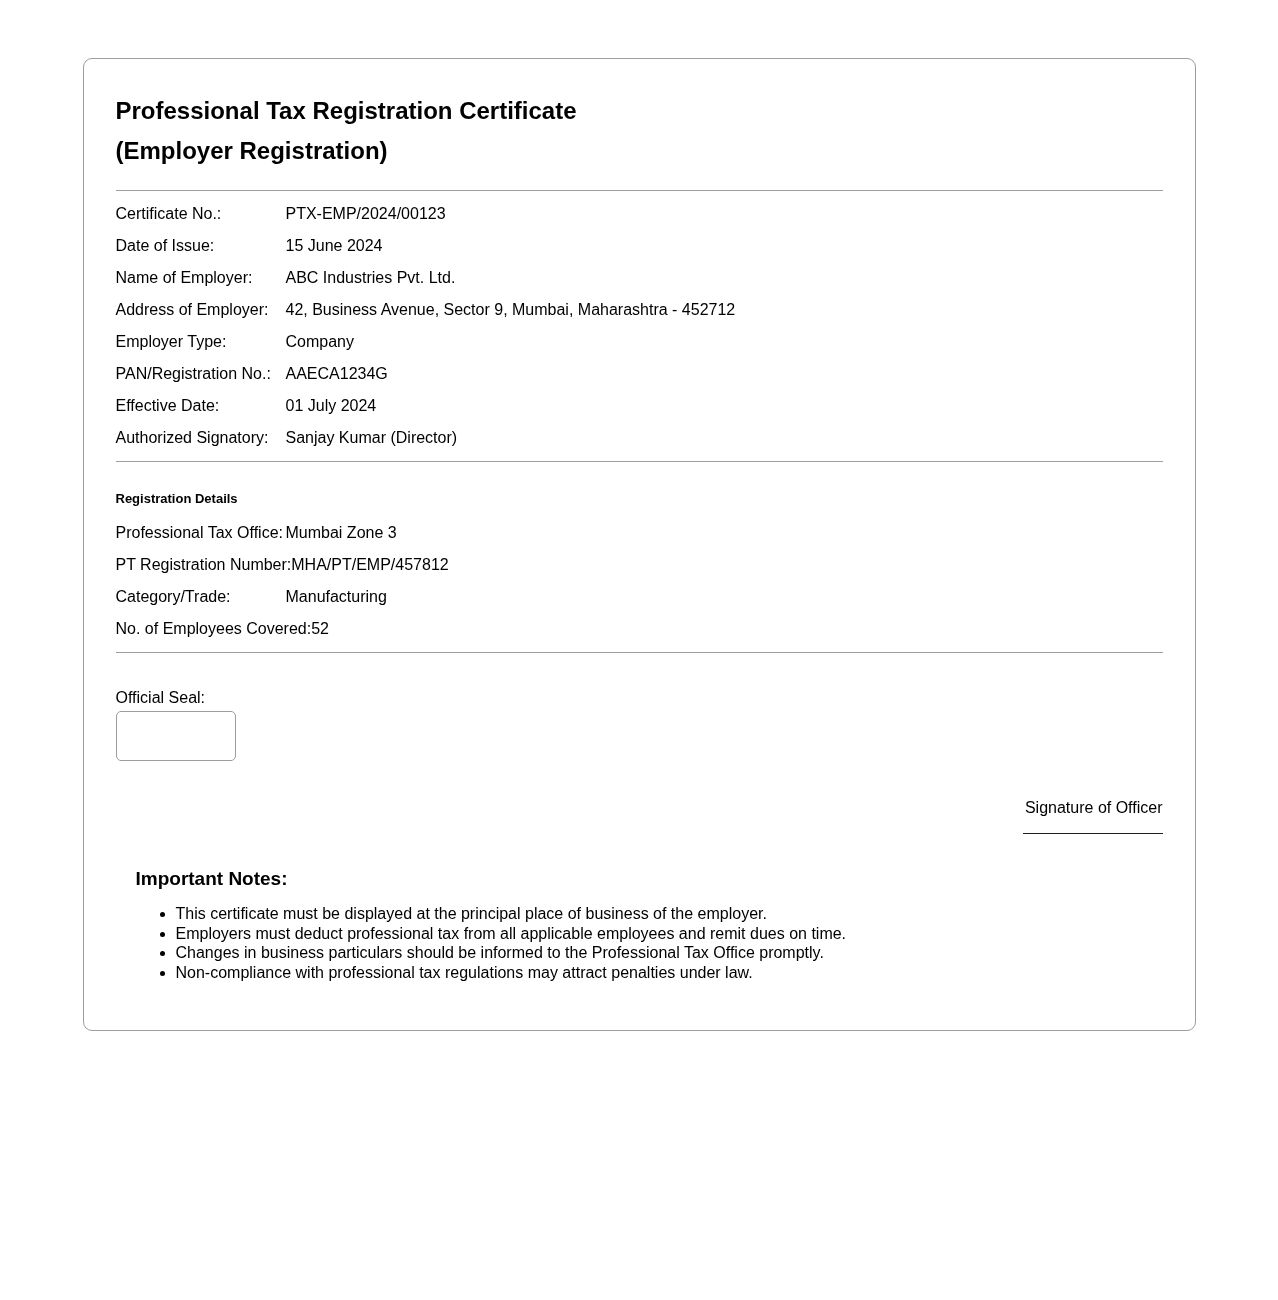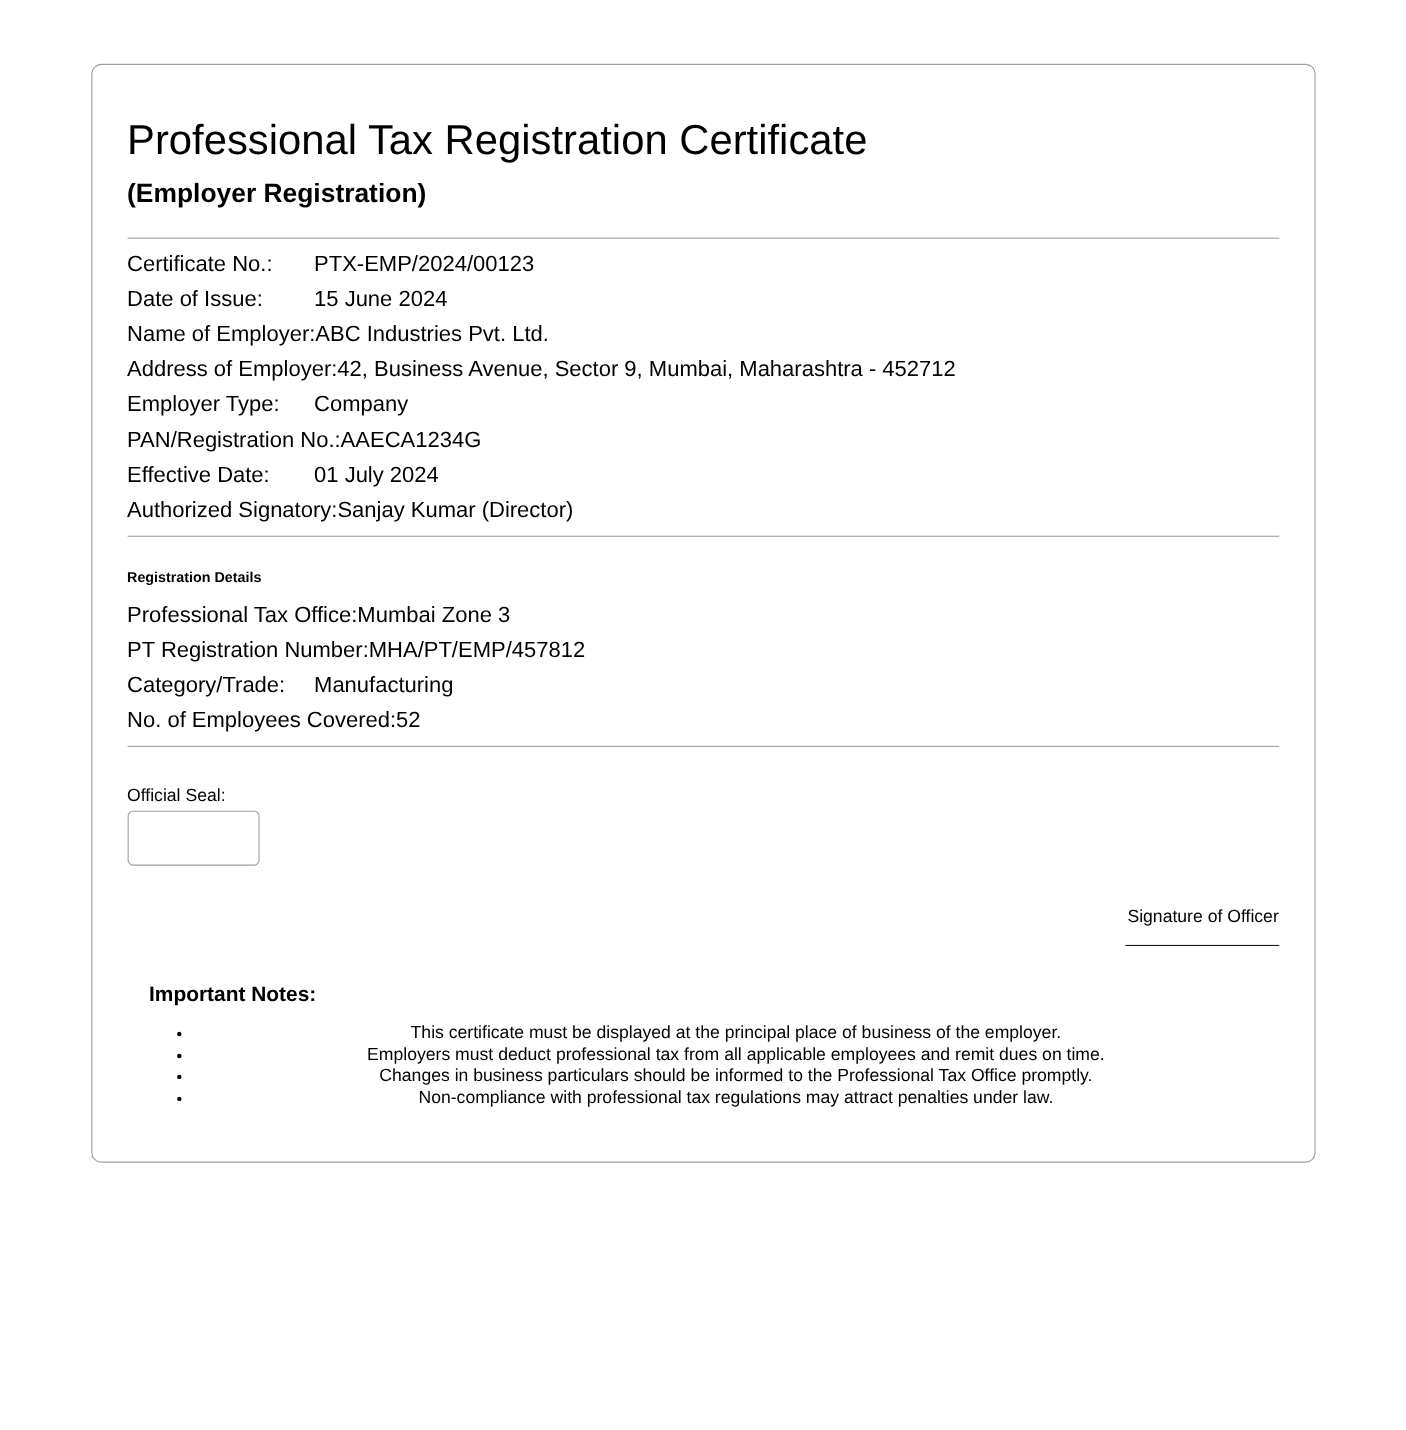--- a/index.html
+++ b/index.html
@@ -16,43 +16,43 @@
   .card {
     width: 1113px;
     margin: 58px auto 0;
     background: #ffffff;
     border: 1px solid #9e9e9e;
     border-radius: 9px;
     padding: 22px 32px 48px;
   }
 
   .title {
-    font-size: 38px;
-    font-weight: normal;
+    font-size: 24px;
+    font-weight: bold;
     line-height: 1.15;
-    margin: 26px 0 12px;
+    margin: 16px 0 12px;
   }
   .subtitle {
     font-size: 24px;
     font-weight: bold;
     line-height: 1.15;
     margin: 0 0 26px;
   }
 
   hr.divider {
     border: none;
     border-top: 1px solid #9e9e9e;
     height: 0;
     margin: 8px 0;
   }
 
   .field-row {
     margin: 14px 0;
     line-height: 18px;
-    font-size: 20px;
+    font-size: 16px;
   }
   .field-label {
     display: inline-block;
     min-width: 170px;
     vertical-align: top;
   }
   .field-value { vertical-align: top; }
 
   .section-heading {
     font-size: 13px;
@@ -93,21 +93,20 @@
   .notes-block { margin: 34px 0 0 20px; }
   .notes-heading {
     font-size: 19px;
     font-weight: bold;
     margin: 0 0 14px;
     line-height: 22px;
   }
   .notes-list {
     margin: 0;
     padding-left: 40px;
-    text-align: center;
   }
   .notes-list li {
     font-size: 16px;
     line-height: 19.5px;
   }
 </style>
 </head>
 <body>
 
 <div class="card">

